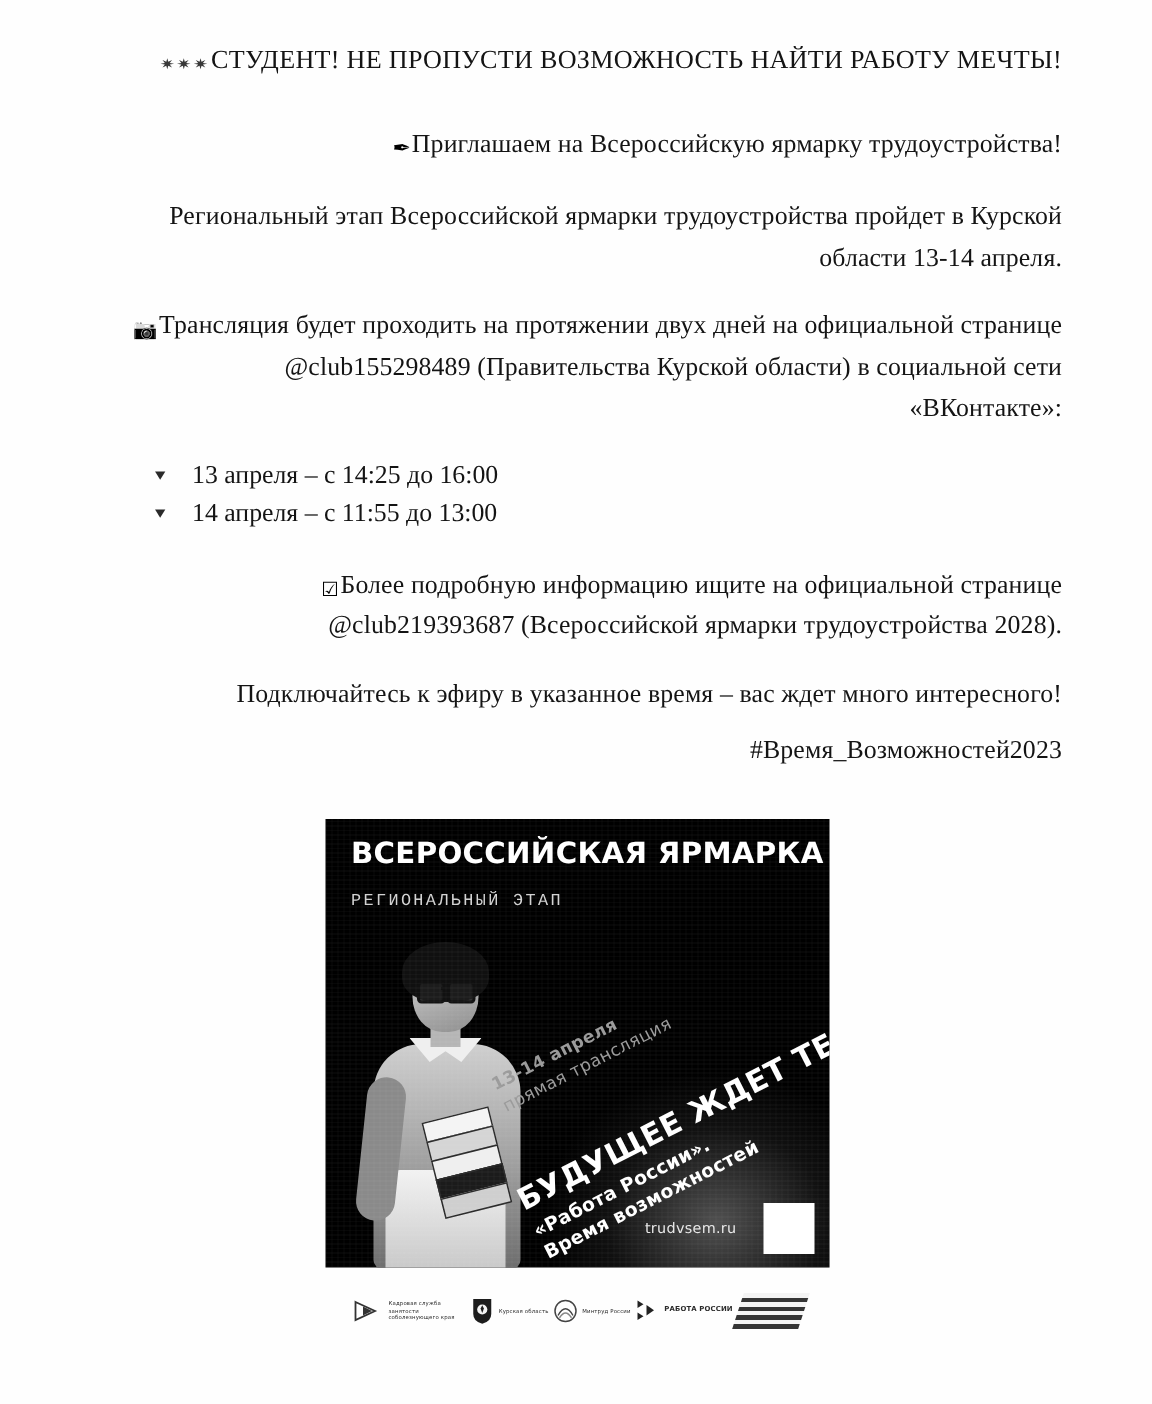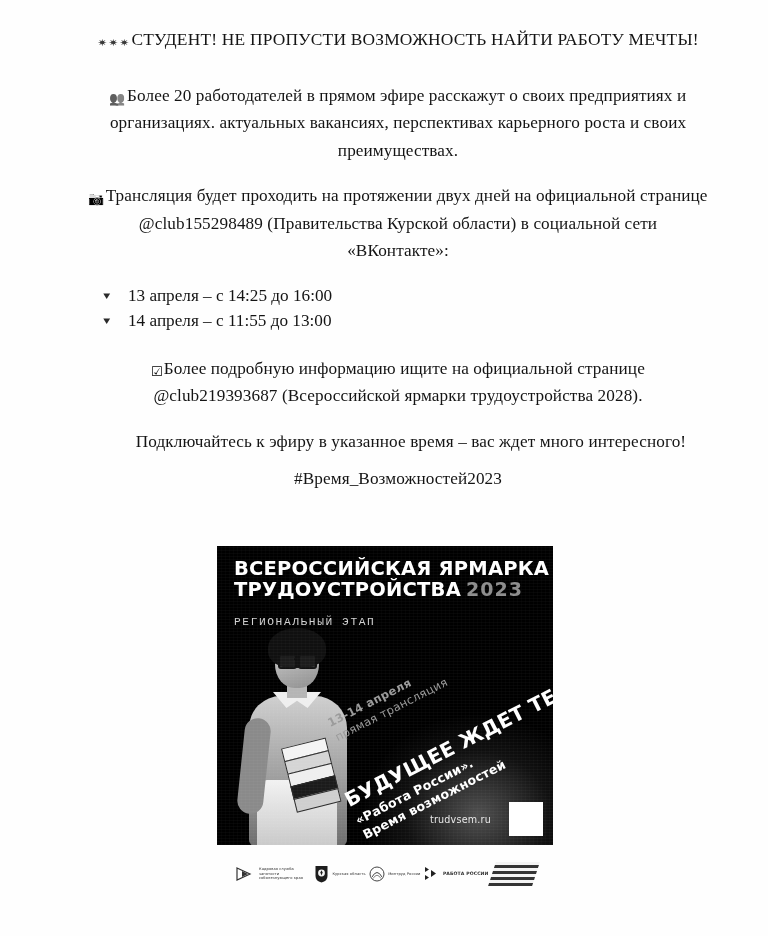--- a/index.html
+++ b/index.html
@@ -29,21 +29,21 @@
     position: absolute;
     left: 88px;
     top: 26px;
     width: 620px;
   }
 
   .para {
     font-size: 17.2px;
     line-height: 27.5px;
     margin: 0 0 18px 0;
-    text-align: center;
+    text-align: right;
     letter-spacing: .1px;
     color: #141414;
   }
 
   .para.headline {
     font-size: 17.4px;
     letter-spacing: .2px;
     margin-bottom: 28px;
   }
 
@@ -425,23 +425,24 @@
 </style>
 </head>
 <body>
 
 <div class="page">
 
   <div class="doc-body">
 
     <p class="para headline"><span class="emoji spark">✷✷✷</span><span>СТУДЕНТ! НЕ ПРОПУСТИ ВОЗМОЖНОСТЬ НАЙТИ РАБОТУ МЕЧТЫ!</span></p>
 
-
-
-    <p class="para"><span class="emoji speaker">👥</span><span>Более 20 работодателей в прямом эфире расскажут о своих предприятиях и организациях. актуальных вакансиях, перспективах карьерного роста и своих преимуществах.</span></p>
+    <p class="para tight"><span class="emoji pen">✒</span><span>Приглашаем на Всероссийскую ярмарку трудоустройства!</span></p>
+
+    <p class="para">Региональный этап Всероссийской ярмарки трудоустройства пройдет в Курской области 13-14 апреля.</p>
+
 
     <p class="para"><span class="emoji speaker">📷</span><span>Трансляция будет проходить на протяжении двух дней на официальной странице @club155298489 (Правительства Курской области) в социальной сети «ВКонтакте»:</span></p>
 
     <ul class="bullets">
       <li><span class="bullet-mark">▾</span><span>13 апреля – с 14:25 до 16:00</span></li>
       <li><span class="bullet-mark">▾</span><span>14 апреля – с 11:55 до 13:00</span></li>
     </ul>
 
     <p class="para"><span class="emoji check">☑</span><span>Более подробную информацию ищите на официальной странице @club219393687 (Всероссийской ярмарки трудоустройства 2028).</span></p>
 
@@ -450,21 +451,20 @@
     <p class="para hashtag">#Время_Возможностей2023</p>
   </div>
 
   <div class="poster-wrap">
     <div class="poster">
 
       <div class="glow"></div>
 
       <div class="poster-head">
         <div class="poster-title-1">ВСЕРОССИЙСКАЯ ЯРМАРКА</div>
-        <div class="poster-title-2"><span>ТРУДОУСТРОЙСТВА</span><span class="year">2023</span></div>
         <div class="poster-sub">РЕГИОНАЛЬНЫЙ ЭТАП</div>
       </div>
 
       <div class="portrait">
         <div class="torso"></div>
         <div class="shirt-bottom"></div>
         <div class="arm"></div>
         <div class="collar"></div>
         <div class="neck"></div>
         <div class="head"></div>

